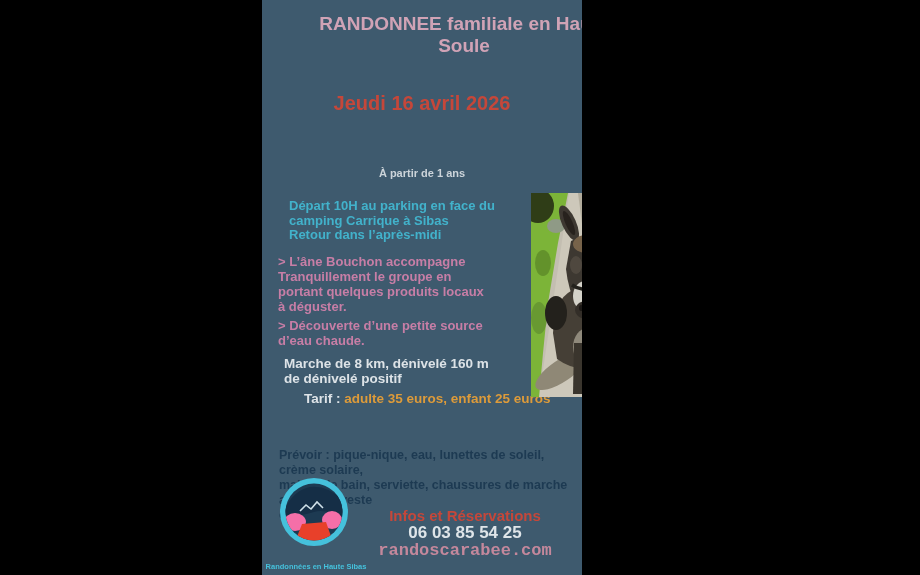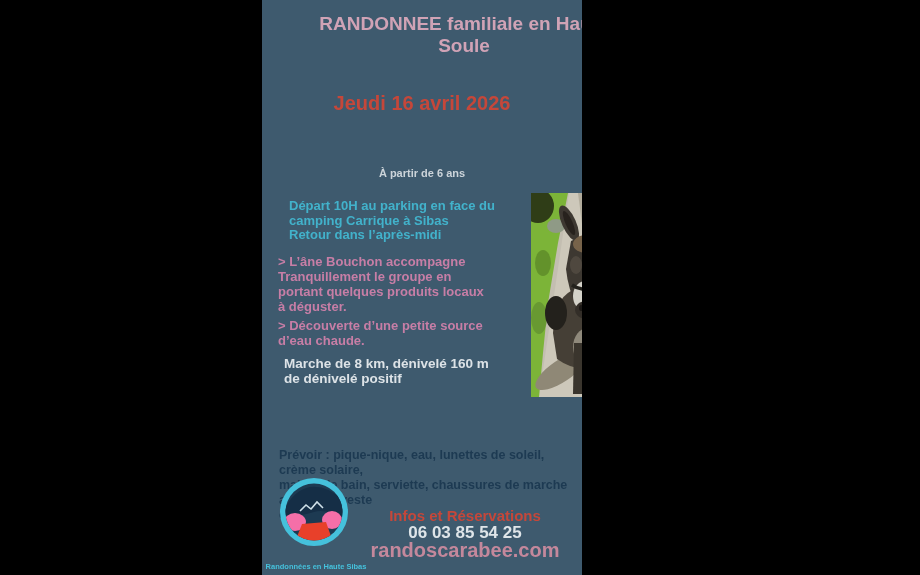--- a/index.html
+++ b/index.html
@@ -66,56 +66,59 @@
   }
   .tagline {
     left:1px; top:562px; width:106px; text-align:center;
     color:#45c1dc; font-size:7.5px; font-weight:700;
   }
   .contact {
     left:61px; top:507px; width:284px; text-align:center;
   }
   .contact .contact-title { color:#c5473a; font-size:15px; font-weight:700; line-height:17px; }
   .contact .phone { color:#dfe5e9; font-size:17px; font-weight:700; line-height:18px; }
-  .contact .website { color:#c4889c; font-size:20px; font-weight:700; line-height:17px; }
+  .contact .website { color:#c4889c; font-size:17px; font-weight:700; line-height:17px;font-family:Liberation Mono, monospace; }
 
   .beetle-box {
     left:377px; top:548px; width:27px; height:27px;
     background:#eef1f1; border-radius:2px;
     display:flex; align-items:center; justify-content:center;
   }
   .beetle-box svg { width:22px; height:22px; transform:rotate(-18deg); }
 </style>
 </head>
 <body>
 
 <div class="poster">
 
   <div class="abs title">RANDONNEE familiale en Haute Soule</div>
 
   <div class="abs center date">Jeudi 16 avril 2026</div>
 
 
-  <div class="abs center age">À partir de 6 ans</div>
+  <div class="abs center age">À partir de 1 ans</div>
 
   <div class="abs departure preline">Départ 10H au parking en face du
 camping Carrique à Sibas
 Retour dans l’après-midi</div>
 
   <div class="abs donkey-note preline">&gt; L’âne Bouchon accompagne
 Tranquillement le groupe en
 portant quelques produits locaux
 à déguster.</div>
 
   <div class="abs spring-note preline">&gt; Découverte d’une petite source
 d’eau chaude.</div>
 
   <div class="abs hike-stats preline">Marche de 8 km, dénivelé 160 m
 de dénivelé positif</div>
 
+  <div class="abs tarif">
+    <span class="label">Tarif : </span><span class="value">adulte 35 euros, enfant 25 euros</span>
+  </div>
 
   <div class="abs gear preline">Prévoir : pique-nique, eau, lunettes de soleil, crème solaire,
 maillot de bain, serviette, chaussures de marche adaptées, veste
 chaude</div>
 
   <div class="abs photo">
     <svg viewBox="0 0 116 204" preserveAspectRatio="none">
 
       <rect width="116" height="204" fill="#c3beb1"></rect>
       <path d="M38,0 L58,0 L80,60 L100,204 L8,204 L30,55 Z" fill="#cdc8ba"></path>

